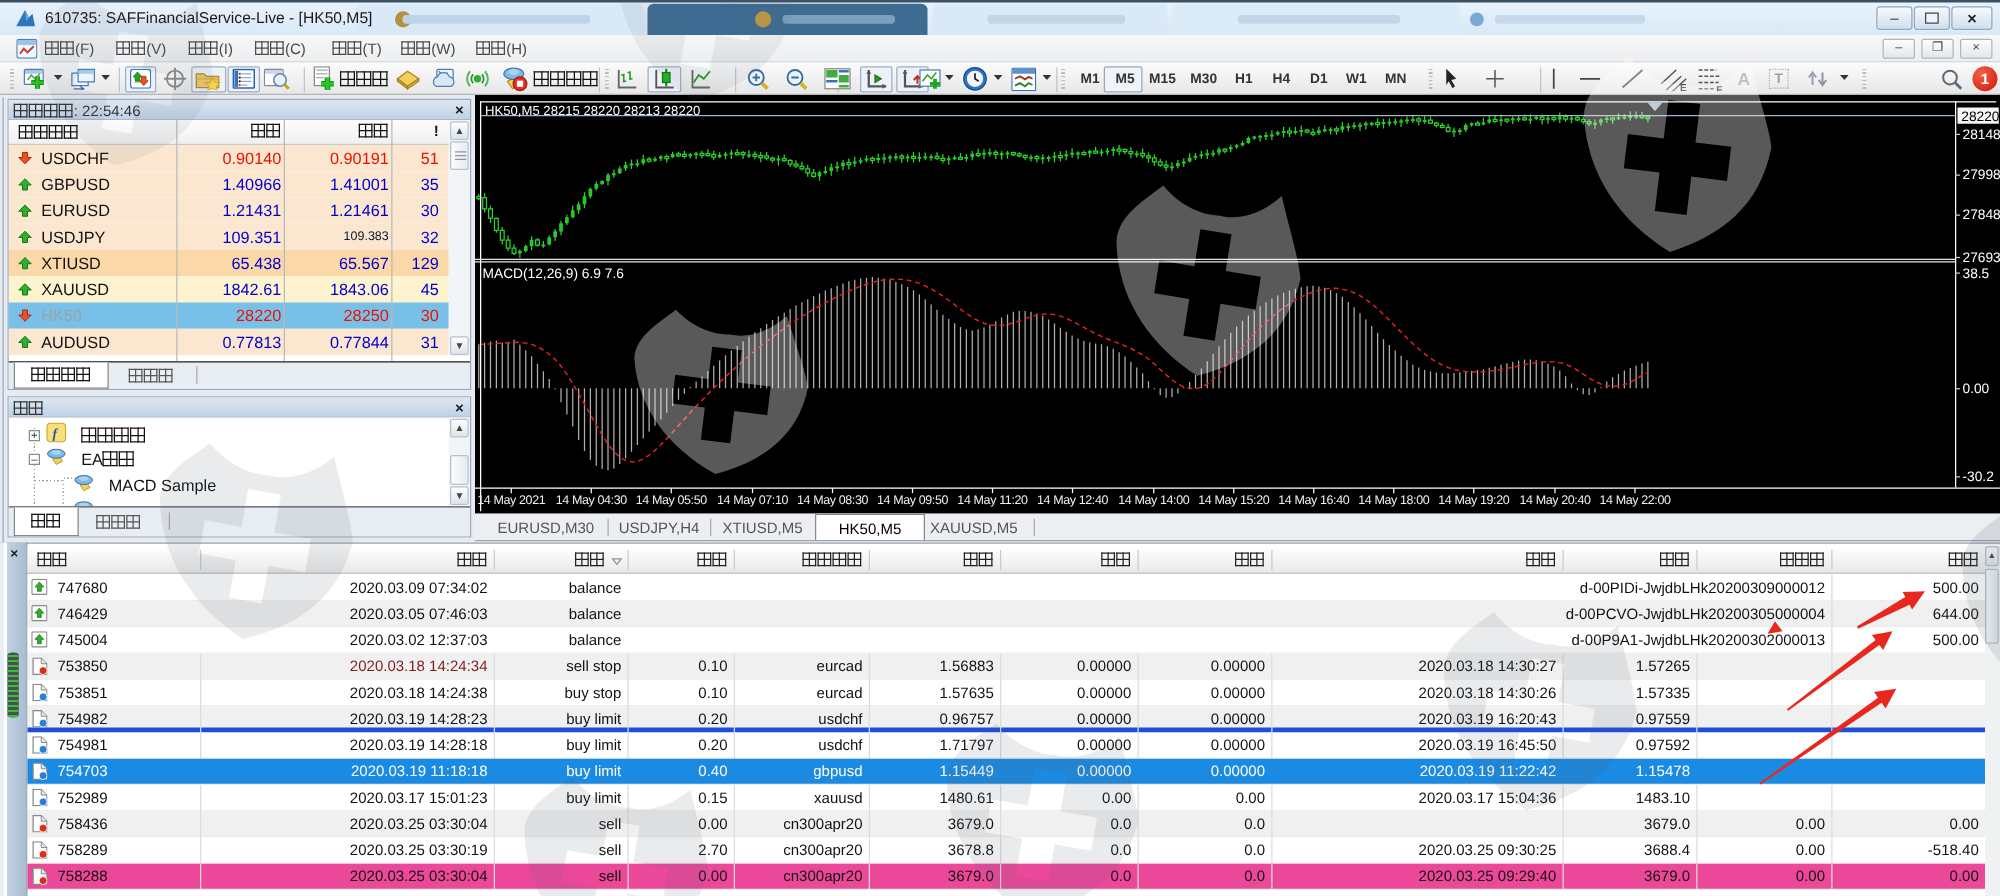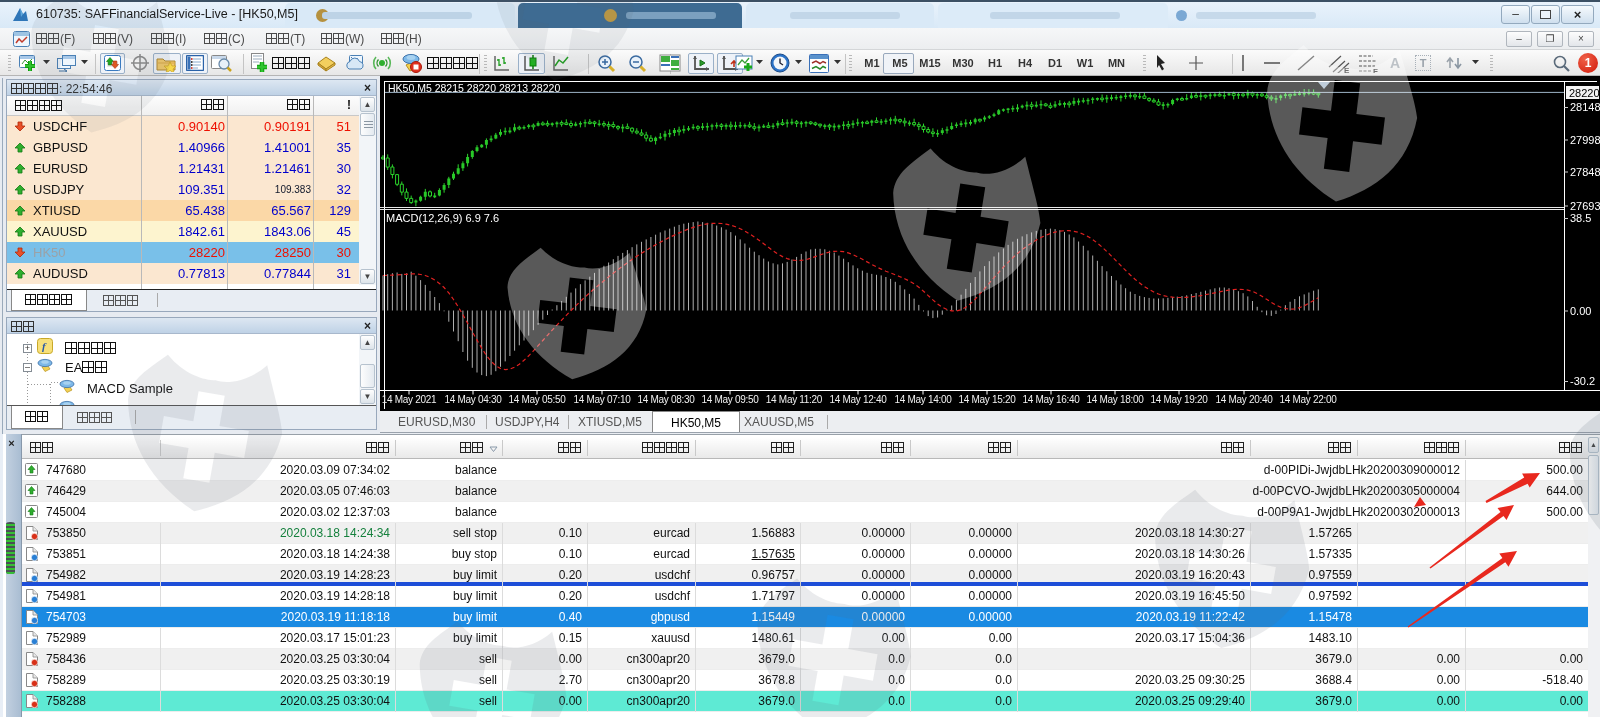--- a/index.html
+++ b/index.html
@@ -574,21 +574,21 @@
 <div class="cell r" style="left:1443px;width:118px;color:#111;">500.00</div>
 <div class="ab" style="left:1443px;top:0;width:1px;height:21px;background:#d9d9d9"></div>
 </div>
 <div class="ab" style="left:22px;top:522.5px;width:1566px;height:21px;background:#f0f0f0;border-bottom:1px solid #ededed">
 <svg class="ab" style="left:3px;top:3px" width="13" height="14" viewBox="0 0 13 14">
       <path d="M1.5,0.5 H8 L12.5,5 V13.5 H1.5 Z" fill="#fff" stroke="#888"></path>
 <path d="M8,0.5 L8,5 L12.5,5" fill="#e8e8e8" stroke="#888" stroke-width="0.8"></path>
 <circle cx="9.5" cy="10.5" r="3.2" fill="#d83018" stroke="#fff" stroke-width="0.7"></circle>
     </svg>
 <div class="cell" style="left:24px;color:#111">753850</div>
-<div class="cell r" style="left:138px;width:230px;color:#15803d;padding-left:24px;">2020.03.18 14:24:34</div>
+<div class="cell r" style="left:138px;width:230px;color:#7f1d1d;padding-left:24px;">2020.03.18 14:24:34</div>
 <div class="cell r" style="left:373px;width:102px;color:#111;">sell stop</div>
 <div class="cell r" style="left:480px;width:80px;color:#111;">0.10</div>
 <div class="cell r" style="left:565px;width:103px;color:#111;">eurcad</div>
 <div class="cell r" style="left:673px;width:100px;color:#111;">1.56883</div>
 <div class="cell r" style="left:778px;width:105px;color:#111;">0.00000</div>
 <div class="cell r" style="left:888px;width:102px;color:#111;">0.00000</div>
 <div class="cell r" style="left:995px;width:228px;color:#111;">2020.03.18 14:30:27</div>
 <div class="cell r" style="left:1228px;width:102px;color:#111;">1.57265</div>
 <div class="ab" style="left:138px;top:0;width:1px;height:21px;background:#dcdcdc"></div>
 <div class="ab" style="left:373px;top:0;width:1px;height:21px;background:#dcdcdc"></div>
@@ -606,21 +606,21 @@
 <svg class="ab" style="left:3px;top:3px" width="13" height="14" viewBox="0 0 13 14">
       <path d="M1.5,0.5 H8 L12.5,5 V13.5 H1.5 Z" fill="#fff" stroke="#888"></path>
 <path d="M8,0.5 L8,5 L12.5,5" fill="#e8e8e8" stroke="#888" stroke-width="0.8"></path>
 <circle cx="9.5" cy="10.5" r="3.2" fill="#2a7fd4" stroke="#fff" stroke-width="0.7"></circle>
     </svg>
 <div class="cell" style="left:24px;color:#111">753851</div>
 <div class="cell r" style="left:138px;width:230px;color:#111;">2020.03.18 14:24:38</div>
 <div class="cell r" style="left:373px;width:102px;color:#111;">buy stop</div>
 <div class="cell r" style="left:480px;width:80px;color:#111;">0.10</div>
 <div class="cell r" style="left:565px;width:103px;color:#111;">eurcad</div>
-<div class="cell r" style="left:673px;width:100px;color:#111;text-decoration:underline;">1.57635</div>
+<div class="cell r" style="left:673px;width:100px;color:#111;">1.57635</div>
 <div class="cell r" style="left:778px;width:105px;color:#111;">0.00000</div>
 <div class="cell r" style="left:888px;width:102px;color:#111;">0.00000</div>
 <div class="cell r" style="left:995px;width:228px;color:#111;">2020.03.18 14:30:26</div>
 <div class="cell r" style="left:1228px;width:102px;color:#111;">1.57335</div>
 <div class="ab" style="left:138px;top:0;width:1px;height:21px;background:#dcdcdc"></div>
 <div class="ab" style="left:373px;top:0;width:1px;height:21px;background:#dcdcdc"></div>
 <div class="ab" style="left:480px;top:0;width:1px;height:21px;background:#dcdcdc"></div>
 <div class="ab" style="left:565px;top:0;width:1px;height:21px;background:#dcdcdc"></div>
 <div class="ab" style="left:673px;top:0;width:1px;height:21px;background:#dcdcdc"></div>
 <div class="ab" style="left:778px;top:0;width:1px;height:21px;background:#dcdcdc"></div>
@@ -783,21 +783,21 @@
 <div class="ab" style="left:480px;top:0;width:1px;height:21px;background:#dcdcdc"></div>
 <div class="ab" style="left:565px;top:0;width:1px;height:21px;background:#dcdcdc"></div>
 <div class="ab" style="left:673px;top:0;width:1px;height:21px;background:#dcdcdc"></div>
 <div class="ab" style="left:778px;top:0;width:1px;height:21px;background:#dcdcdc"></div>
 <div class="ab" style="left:888px;top:0;width:1px;height:21px;background:#dcdcdc"></div>
 <div class="ab" style="left:995px;top:0;width:1px;height:21px;background:#dcdcdc"></div>
 <div class="ab" style="left:1228px;top:0;width:1px;height:21px;background:#dcdcdc"></div>
 <div class="ab" style="left:1335px;top:0;width:1px;height:21px;background:#dcdcdc"></div>
 <div class="ab" style="left:1443px;top:0;width:1px;height:21px;background:#dcdcdc"></div>
 </div>
-<div class="ab" style="left:22px;top:690.5px;width:1566px;height:21px;background:#5eead4;border-bottom:1px solid #ededed">
+<div class="ab" style="left:22px;top:690.5px;width:1566px;height:21px;background:#ec4899;border-bottom:1px solid #ededed">
 <svg class="ab" style="left:3px;top:3px" width="13" height="14" viewBox="0 0 13 14">
       <path d="M1.5,0.5 H8 L12.5,5 V13.5 H1.5 Z" fill="#fff" stroke="#888"></path>
 <path d="M8,0.5 L8,5 L12.5,5" fill="#e8e8e8" stroke="#888" stroke-width="0.8"></path>
 <circle cx="9.5" cy="10.5" r="3.2" fill="#d83018" stroke="#fff" stroke-width="0.7"></circle>
     </svg>
 <div class="cell" style="left:24px;color:#111">758288</div>
 <div class="cell r" style="left:138px;width:230px;color:#111;">2020.03.25 03:30:04</div>
 <div class="cell r" style="left:373px;width:102px;color:#111;">sell</div>
 <div class="cell r" style="left:480px;width:80px;color:#111;">0.00</div>
 <div class="cell r" style="left:565px;width:103px;color:#111;">cn300apr20</div>

